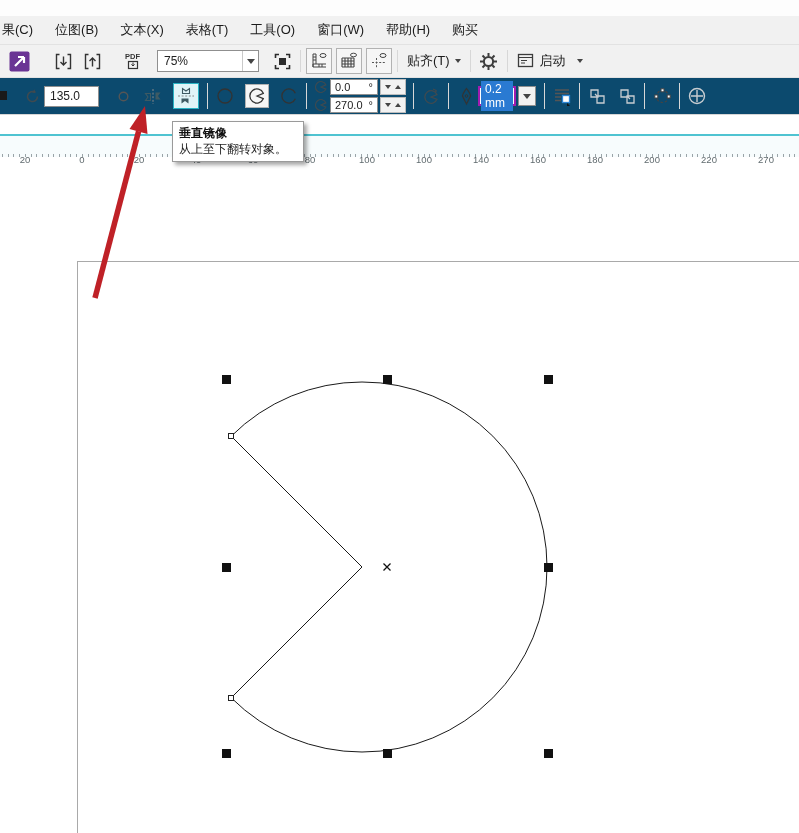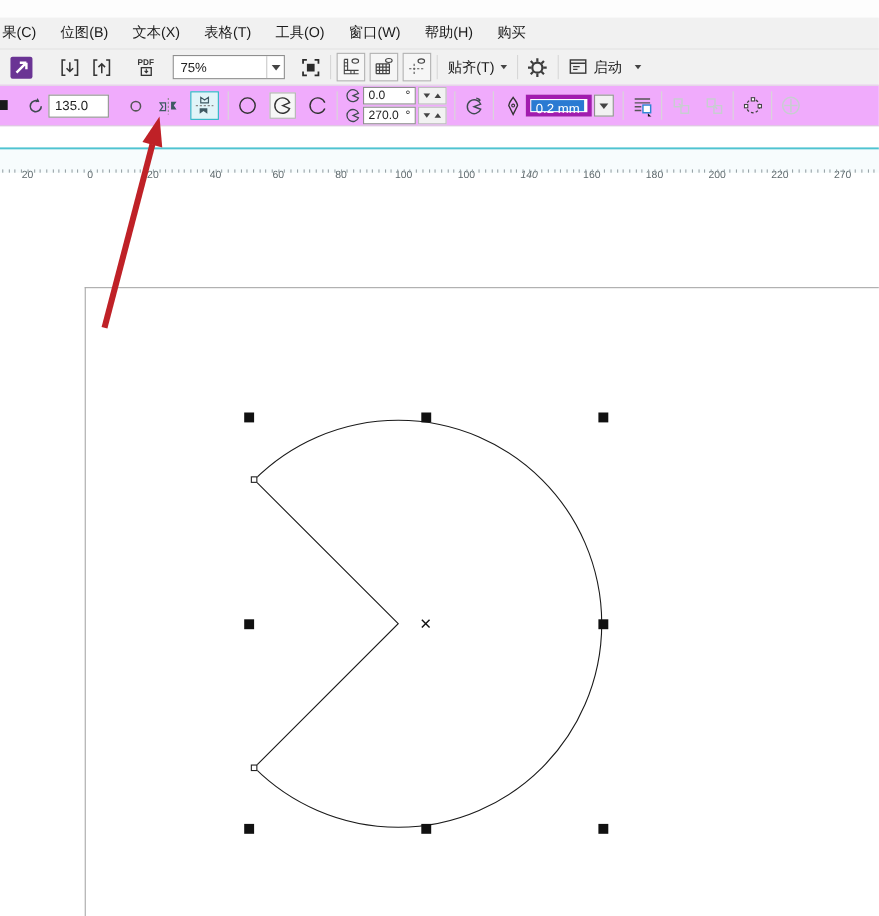--- a/index.html
+++ b/index.html
@@ -7,21 +7,21 @@
   body { font-family:"Liberation Sans","DejaVu Sans",sans-serif; background:#fff; overflow:hidden; }
   .screen { position:relative; width:799px; height:833px; background:#fff; }
 
   
   .titlebar-strip { height:16px; background:#fdfdfd; }
   .menubar { height:28px; background:#f1f1f1; display:flex; align-items:center; font-size:13px; color:#1b1b1b; }
   .menu-item { padding:0 11px; cursor:default; white-space:nowrap; }
   .menu-item:first-child { padding-left:2px; }
 
   .toolbar { height:33px; background:#f1f1f1; border-top:1px solid #e2e2e2; display:flex; align-items:center; }
-  .propbar { height:38px; background:#f0abfc; border-top:1px solid #e2e2e2; border-bottom:1px solid #d6d6d6; display:flex; align-items:center; }
+  .propbar { height:38px; background:#0c4a6e; border-top:1px solid #e2e2e2; border-bottom:1px solid #d6d6d6; display:flex; align-items:center; }
 
   .tb-sep { width:1px; height:22px; background:#d7d7d7; margin:0 5px; flex:0 0 auto; }
   .pb-sep { width:1px; height:26px; background:#d7d7d7; margin:0 5px; flex:0 0 auto; }
 
   .icon-btn { width:26px; height:26px; display:flex; align-items:center; justify-content:center; flex:0 0 auto; }
   .icon-btn.small { width:24px; height:24px; }
   .icon-btn.bordered { border:1px solid #b2b2b2; background:#f6f6f6; }
   .icon-btn.hl { border:1px solid #2ab3c4; background:#e0f4f8; }
 
   .combo { display:flex; align-items:center; border:1px solid #8f8f8f; background:#fff; height:22px; }
@@ -36,21 +36,21 @@
 
   .field { background:#fff; border:1px solid #8f8f8f; font-size:12px; color:#222; display:flex; align-items:center; }
   .rot-field { width:55px; height:21px; padding:0 5px; }
 
   .angle-stack { display:flex; flex-direction:column; gap:1px; margin:0 2px; }
   .angle-row { display:flex; align-items:center; gap:2px; height:17px; }
   .angle-field { width:48px; height:16px; padding:0 4px; font-size:11px; justify-content:space-between; }
   .spinner { display:flex; align-items:center; gap:4px; border:1px solid #bdbdbd; background:#f2f2f2; height:16px; padding:0 4px; }
 
   .width-combo { display:flex; align-items:center; gap:2px; }
-  .width-field { width:60px; height:20px; border:4px solid #a21caf; background:#fff; display:flex; padding:1px; }
+  .width-field { width:38px; height:20px; border:2px solid #a21caf; background:#fff; display:flex; align-items:center; padding:1px; }
   .width-sel { background:#2a7ad2; color:#fff; font-size:12px; padding:1px 4px; }
   .width-arrow { width:18px; height:20px; border:1px solid #8f8f8f; background:#f2f2f2; display:flex; align-items:center; justify-content:center; }
 
   .half-square { position:absolute; left:0px; top:91px; width:7px; height:9px; background:#1a1a1a; }
 
   
   .doc-area { position:relative; width:799px; height:718px; background:#fff; }
   .teal-line { position:absolute; left:0; top:19px; width:799px; height:2px; background:#4fc3d1; }
   .ruler { position:absolute; left:0; top:21px; width:799px; height:21px; background:#f7fcfd; }
   .ruler-number { position:absolute; top:18px; font-size:9.5px; color:#5f6a6e; transform:translateX(-50%); }
@@ -312,21 +312,21 @@
     <div class="teal-line"></div>
     <div class="ruler" id="ruler">
         <span class="ruler-number" style="left: 25px;">20</span>
         <span class="ruler-number" style="left: 82px;">0</span>
         <span class="ruler-number" style="left: 139px;">20</span>
         <span class="ruler-number" style="left: 196px;">40</span>
         <span class="ruler-number" style="left: 253px;">60</span>
         <span class="ruler-number" style="left: 310px;">80</span>
         <span class="ruler-number" style="left: 367px;">100</span>
         <span class="ruler-number" style="left: 424px;">100</span>
-        <span class="ruler-number" style="left: 481px; font-style: italic;">140</span>
+        <span class="ruler-number" style="left: 481px;">140</span>
         <span class="ruler-number" style="left: 538px;">160</span>
         <span class="ruler-number" style="left: 595px;">180</span>
         <span class="ruler-number" style="left: 652px;">200</span>
         <span class="ruler-number" style="left: 709px;">220</span>
         <span class="ruler-number" style="left: 766px;">270</span>
         <span class="ruler-tick" style="left: 2px; height: 3px;"></span>
         <span class="ruler-tick" style="left: 8px; height: 3px;"></span>
         <span class="ruler-tick" style="left: 13px; height: 3px;"></span>
         <span class="ruler-tick" style="left: 19px; height: 3px;"></span>
         <span class="ruler-tick" style="left: 25px; height: 3px;"></span>
@@ -480,19 +480,23 @@
         <div class="handle" style="left: 543.5px; top: 259.5px;"></div>
         <div class="handle" style="left: 221.5px; top: 447.5px;"></div>
         <div class="handle" style="left: 543.5px; top: 447.5px;"></div>
         <div class="handle" style="left: 221.5px; top: 633.5px;"></div>
         <div class="handle" style="left: 382.5px; top: 633.5px;"></div>
         <div class="handle" style="left: 543.5px; top: 633.5px;"></div>
         <div class="node" style="left: 228px; top: 318px;"></div>
         <div class="node" style="left: 228px; top: 580px;"></div>
       </div>
 
+    <div class="tooltip">
+      <div class="tooltip-title">垂直镜像</div>
+      <div class="tooltip-desc">从上至下翻转对象。</div>
+    </div>
   </div>
 
   <svg class="arrow-svg" id="arrowSvg" viewBox="0 0 799 833">
       <line x1="95" y1="298" x2="138.6" y2="131.2" stroke="#bf2127" stroke-width="5.5"></line>
       <polygon points="145,106 147.5,134 129.5,129" fill="#bf2127"></polygon>
     </svg>
 </div>
 
 </body></html>

